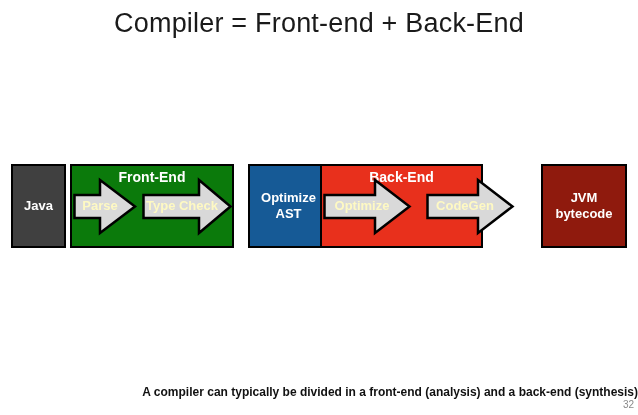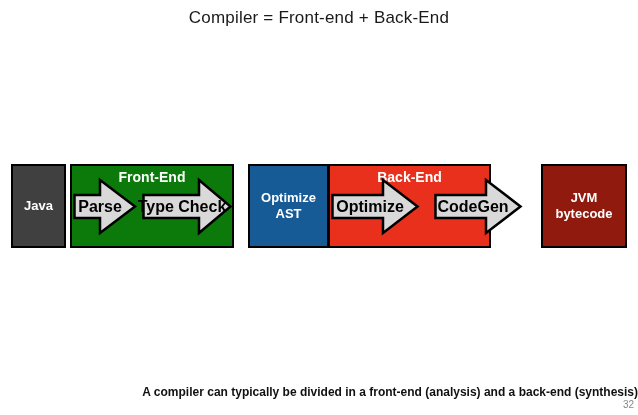--- a/index.html
+++ b/index.html
@@ -6,53 +6,53 @@
   .slide{
     position:relative;
     width:638px;height:415px;
     background:#ffffff;
     overflow:hidden;
     font-family:"Liberation Sans", sans-serif;
   }
   .title{
     position:absolute;top:8px;left:0;width:100%;
     text-align:center;
-    font-size:17px;font-weight:400;color:#1a1a1a;
+    font-size:27px;font-weight:400;color:#1a1a1a;
     letter-spacing:0.2px;
   }
   .box{
     position:absolute;top:164px;height:84px;
     box-sizing:border-box;
     border:2.5px solid #000;
     display:flex;align-items:center;justify-content:center;
     color:#fff;font-weight:bold;font-size:13px;line-height:1.25;
     text-align:center;
   }
   .box-java{left:11px;width:55px;}
   .box-frontend{left:70px;width:164px;justify-content:flex-start;}
   .box-ast{left:248px;width:81px;padding:0 4px;}
-  .box-backend{left:328px;width:163px;justify-content:flex-start;}
+  .box-backend{left:320px;width:163px;justify-content:flex-start;}
   .box-jvm{left:541px;width:86px;padding:0 4px;}
   .stage-label{
     position:absolute;top:3px;left:0;width:100%;
     text-align:center;font-size:14px;font-weight:bold;color:#fff;
   }
   .arrow{
     position:absolute;top:12px;height:57px;
   }
   .arrow svg{display:block;width:100%;height:100%;overflow:visible;}
   .arrow-parse{left:1px;width:64px;}
   .arrow-typecheck{left:70px;width:90px;text-align:center;}
   .arrow-optimize{left:1px;width:88px;}
   .arrow-codegen{left:104px;width:88px;}
   .arrow-label{
     position:absolute;top:0;left:0;width:100%;height:100%;
     display:flex;align-items:center;justify-content:center;
     box-sizing:border-box;padding-right:10px;
-    color:#000000;font-weight:bold;font-size:16px;white-space:nowrap;
+    color:#fef9c3;font-weight:bold;font-size:13px;white-space:nowrap;
   }
   .caption{
     position:absolute;top:385px;left:0;width:100%;
     text-align:right;
     font-size:12px;font-weight:bold;color:#111;
   }
   .page-number{
     position:absolute;right:4px;bottom:5px;
     font-size:10px;color:#8a8a8a;
   }

